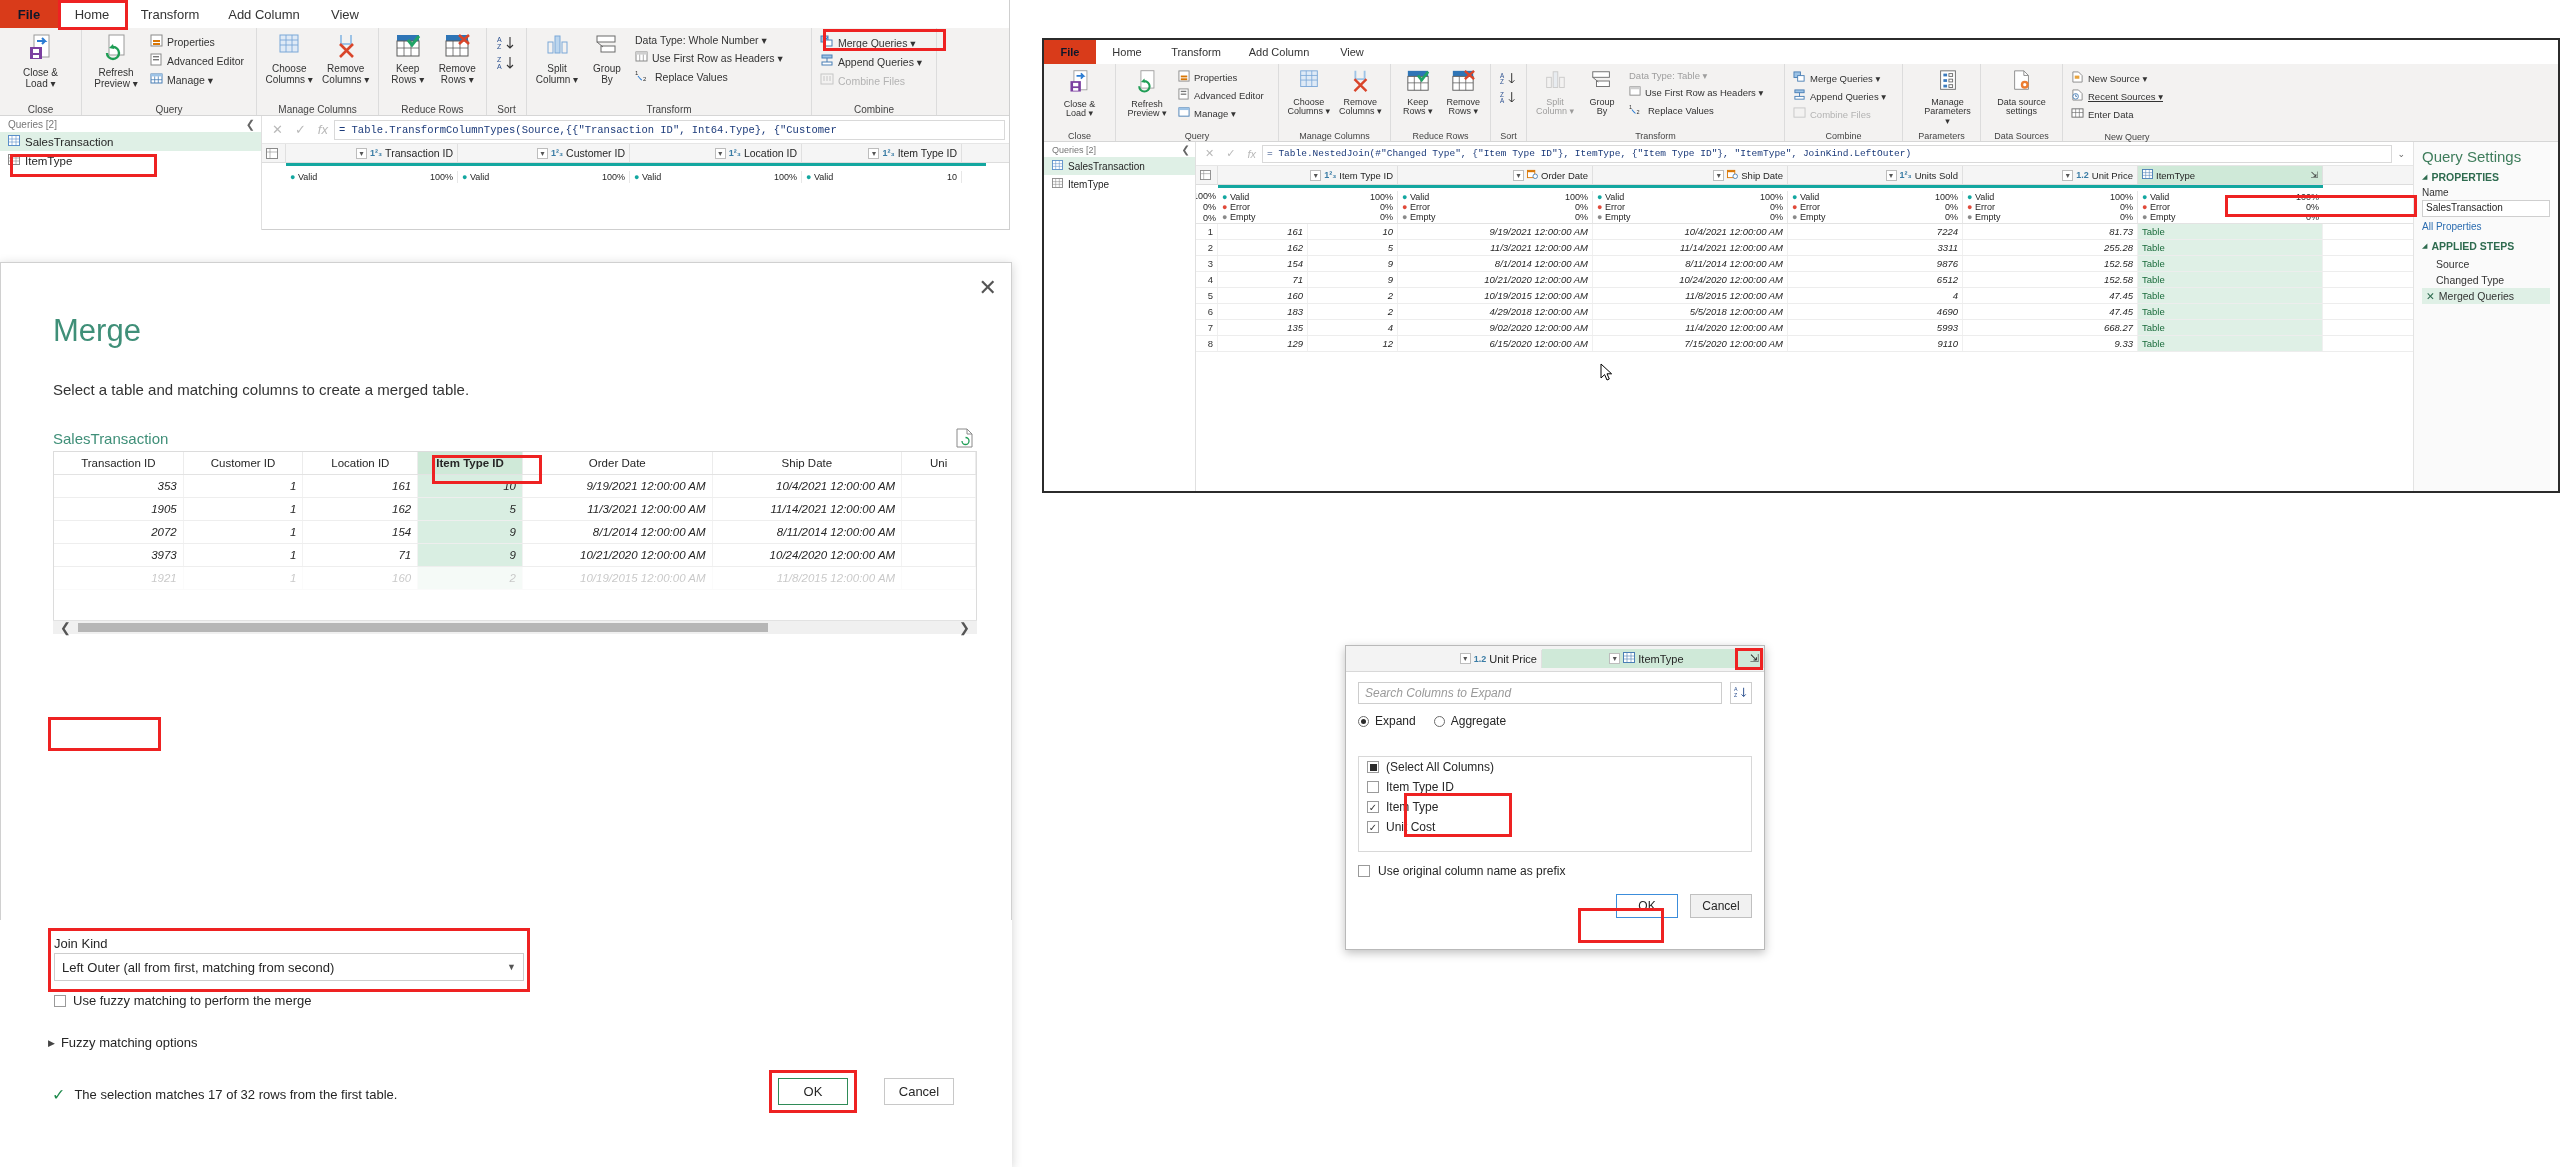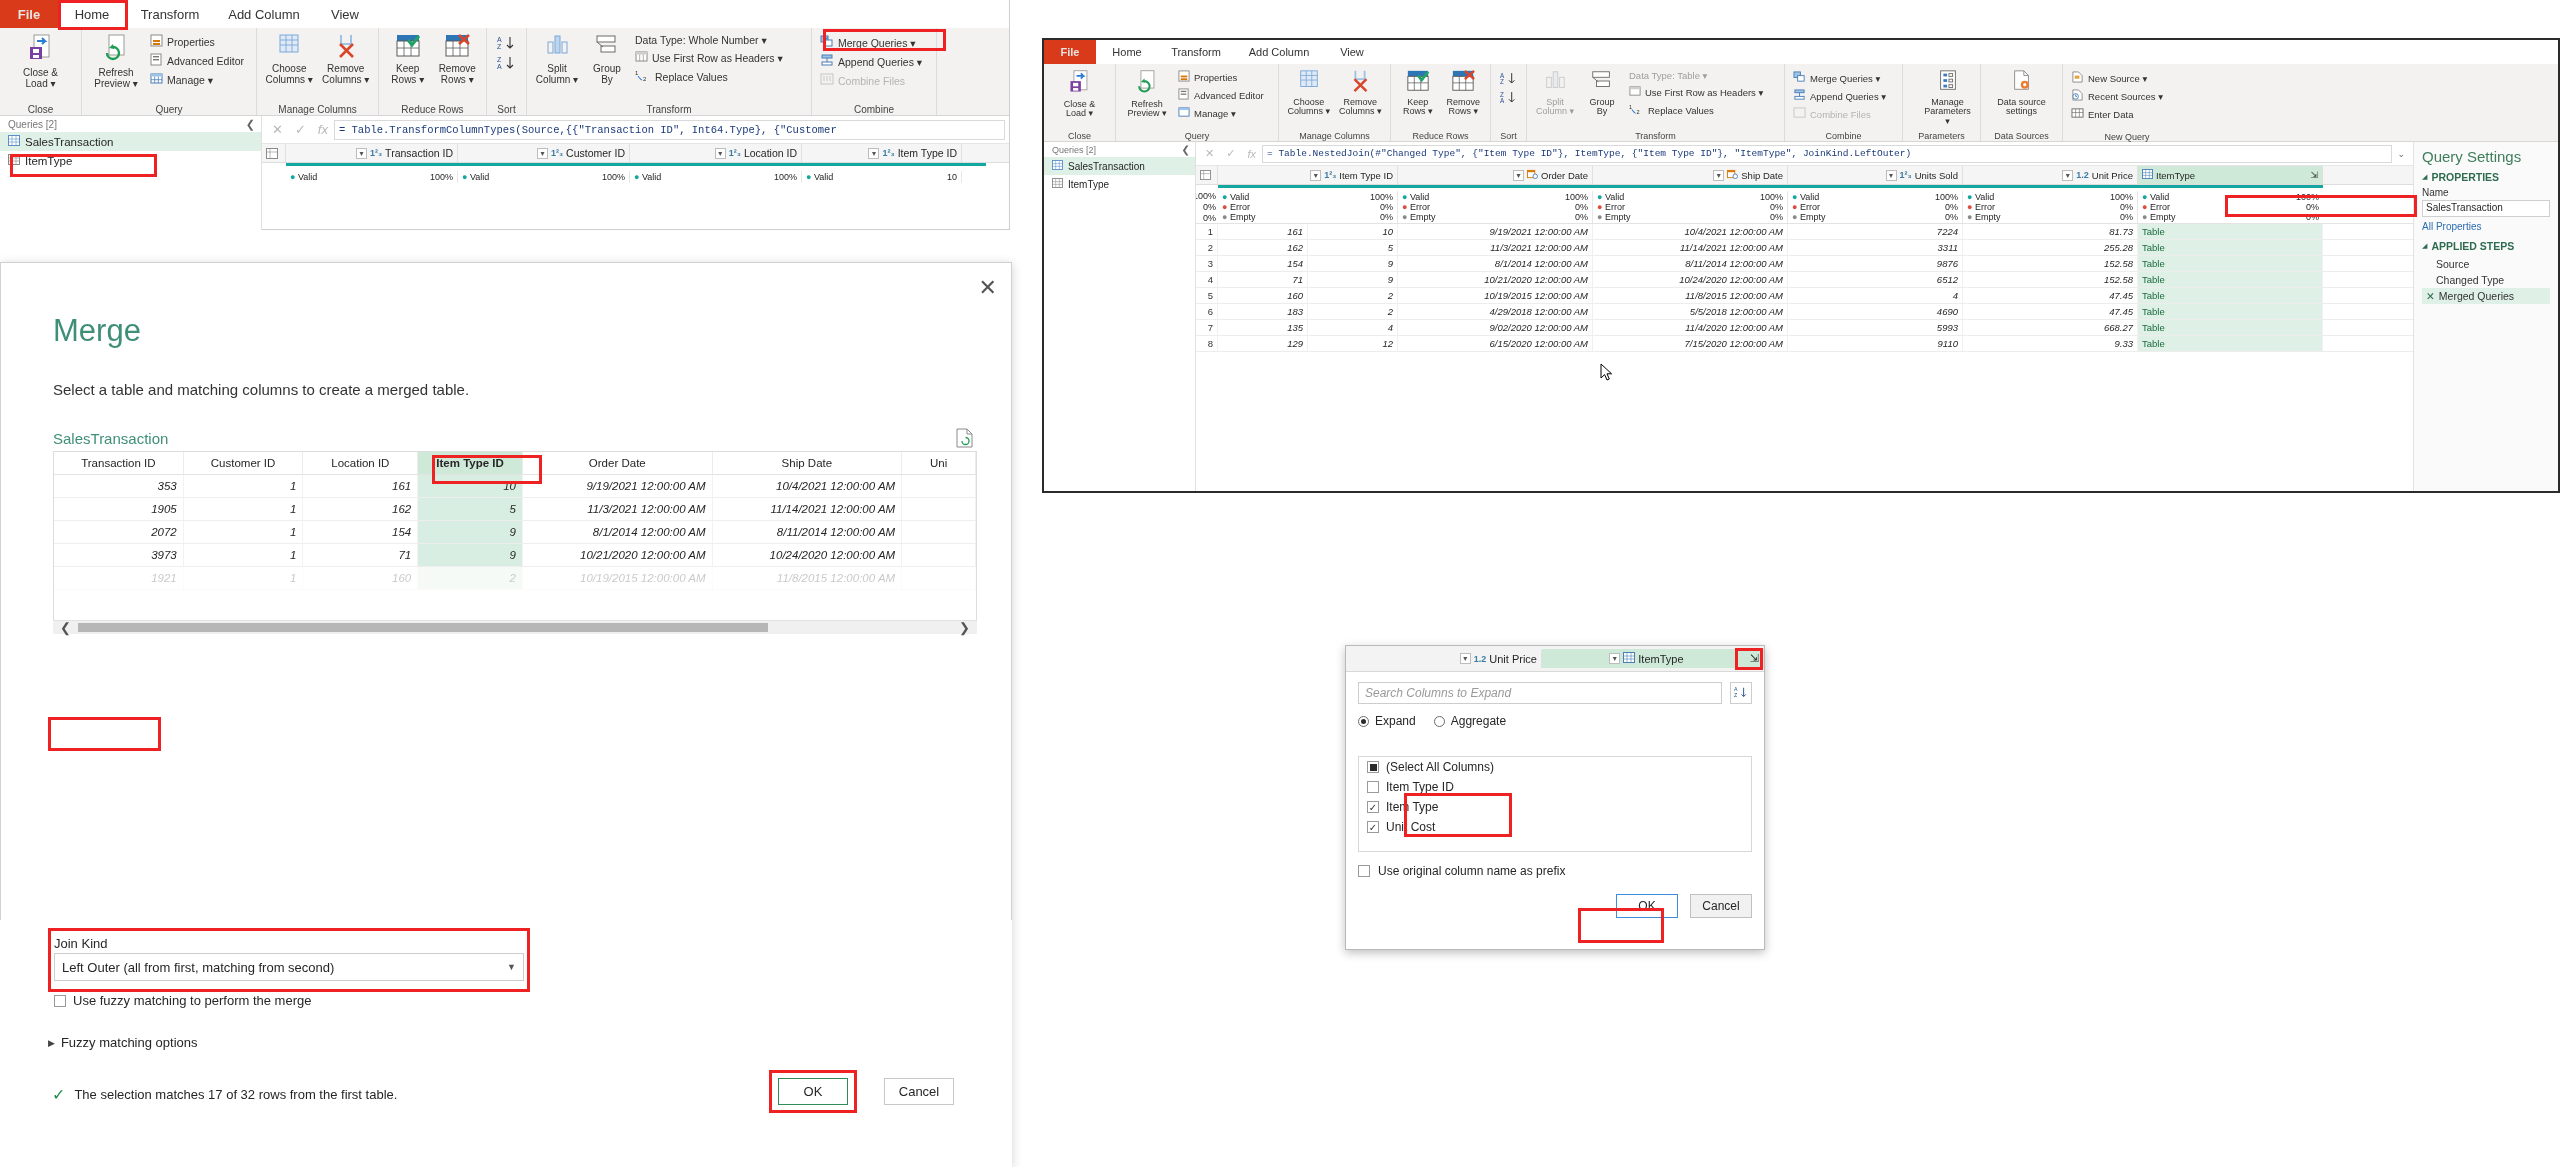--- a/index.html
+++ b/index.html
@@ -8,21 +8,21 @@
     width:2560px; height:1167px;
     background:#ffffff;
     font-family:"Liberation Sans", sans-serif;
     font-size:13px; color:#262626;
     position:relative; overflow:hidden;
   }
 
   
   .pq-window { position:absolute; background:#ffffff; }
   .tabbar { display:flex; align-items:stretch; background:#ffffff; height:30px; }
-  .tab-file { background:#d93b1a; color:#e5e5e5; display:flex; align-items:center;
+  .tab-file { background:#d93b1a; color:#0f172a; display:flex; align-items:center;
               justify-content:center; font-weight:600; }
   .tab { display:flex; align-items:center; justify-content:center; color:#333;
          position:relative; }
   .tab.active { font-weight:400; }
   .ribbon { background:#f3f2f1; border-bottom:1px solid #d6d6d6; display:flex;
             position:relative; }
   .rgroup { display:flex; flex-direction:column; justify-content:space-between;
             border-right:1px solid #dcdcdc; padding:3px 6px 0 6px; }
   .rgroup-body { display:flex; align-items:flex-start; gap:4px; }
   .rgroup-label { text-align:center; color:#444; font-size:10px; padding-top:1px; }
@@ -900,21 +900,21 @@
     <div class="rgroup" style="width:128px; border-right:none;">
       <div class="rgroup-body">
         <div class="smallcol" style="padding-top:3px;">
           <div class="smallbtn" style="font-size:9.5px;">
             <span class="ico"><svg width="13" height="12" viewBox="0 0 14 13">
                   <path d="M2 1h6l4 4v7H2z" fill="#fff" stroke="#8a8a8a"></path>
                   <rect x="4" y="5" width="5" height="3.4" fill="#e8a33d"></rect>
                 </svg></span>
             <span>New Source ▾</span>
           </div>
-          <div class="smallbtn" style="font-size:9.5px;">
+          <div class="smallbtn" style="font-size:9.5px;text-decoration:underline;">
             <span class="ico"><svg width="13" height="12" viewBox="0 0 14 13">
                   <path d="M2 1h6l4 4v7H2z" fill="#fff" stroke="#8a8a8a"></path>
                   <circle cx="5" cy="8" r="3" fill="#fff" stroke="#4a7fb5"></circle>
                   <path d="M5 6v2h1.6" stroke="#4a7fb5" fill="none"></path>
                 </svg></span>
             <span>Recent Sources ▾</span>
           </div>
           <div class="smallbtn" style="font-size:9.5px;">
             <span class="ico"><svg width="13" height="12" viewBox="0 0 14 13">
                   <rect x="1" y="2" width="12" height="9" fill="#fff" stroke="#6b6b6b"></rect>

